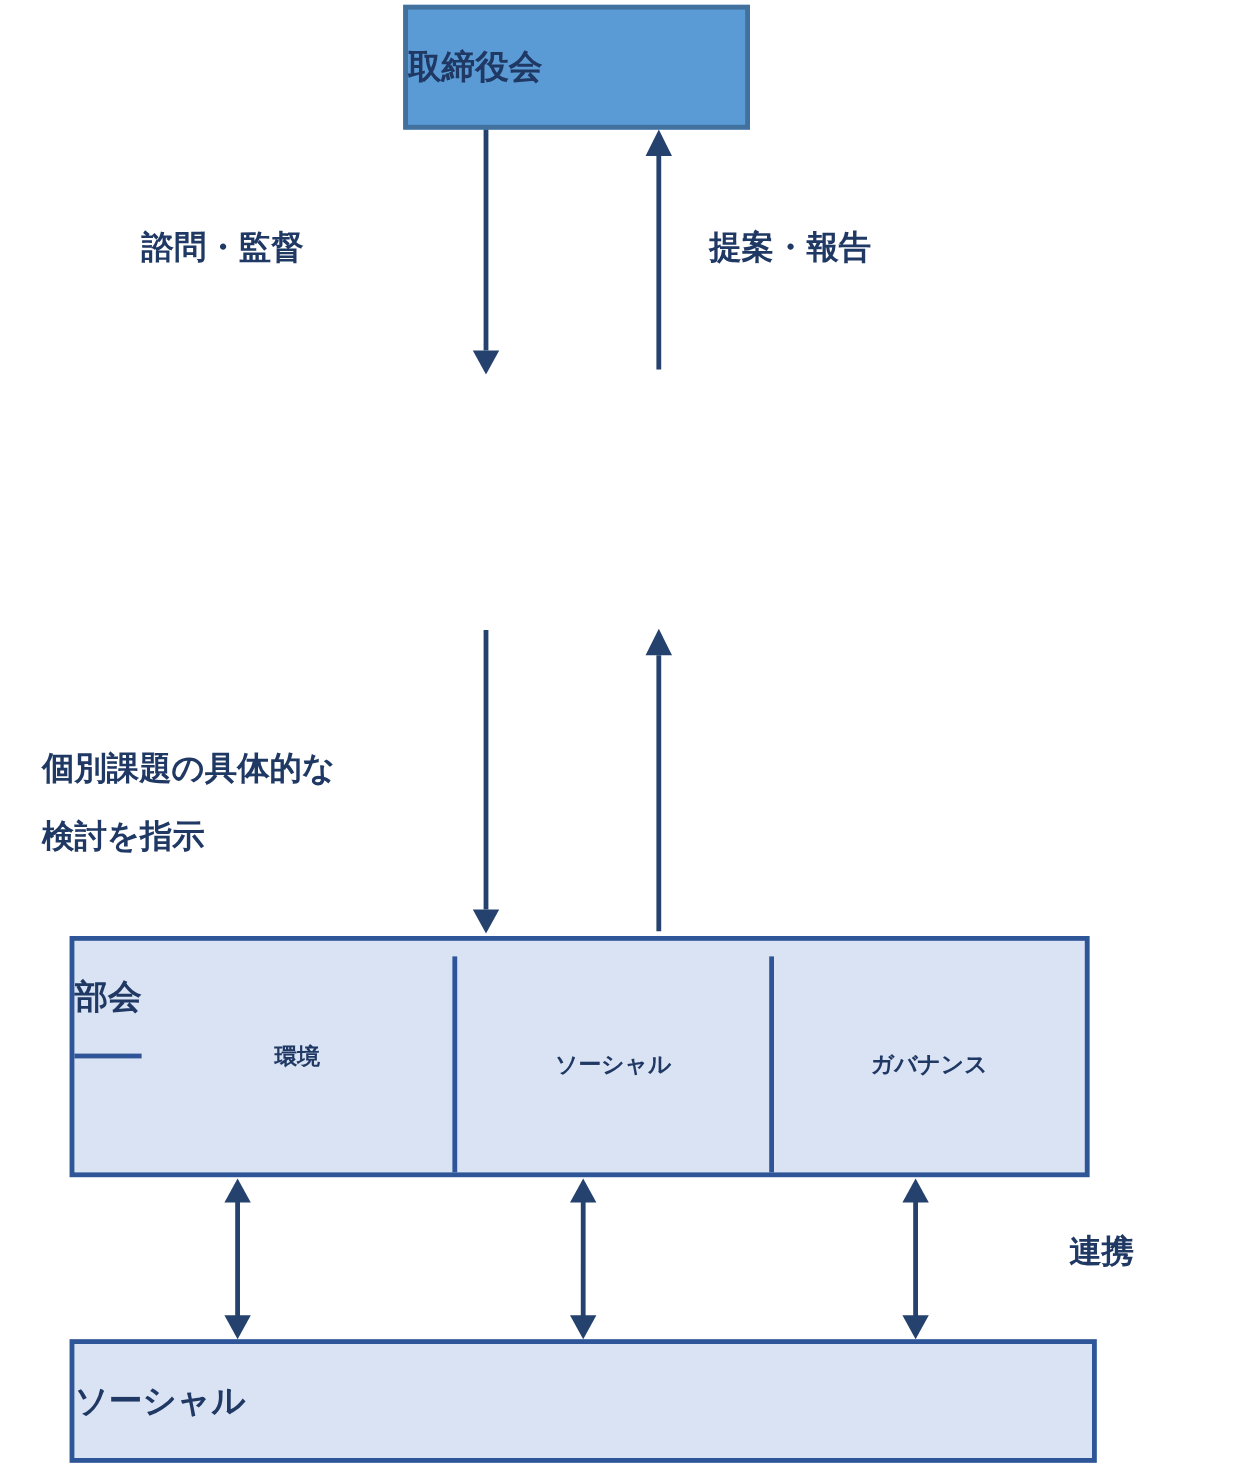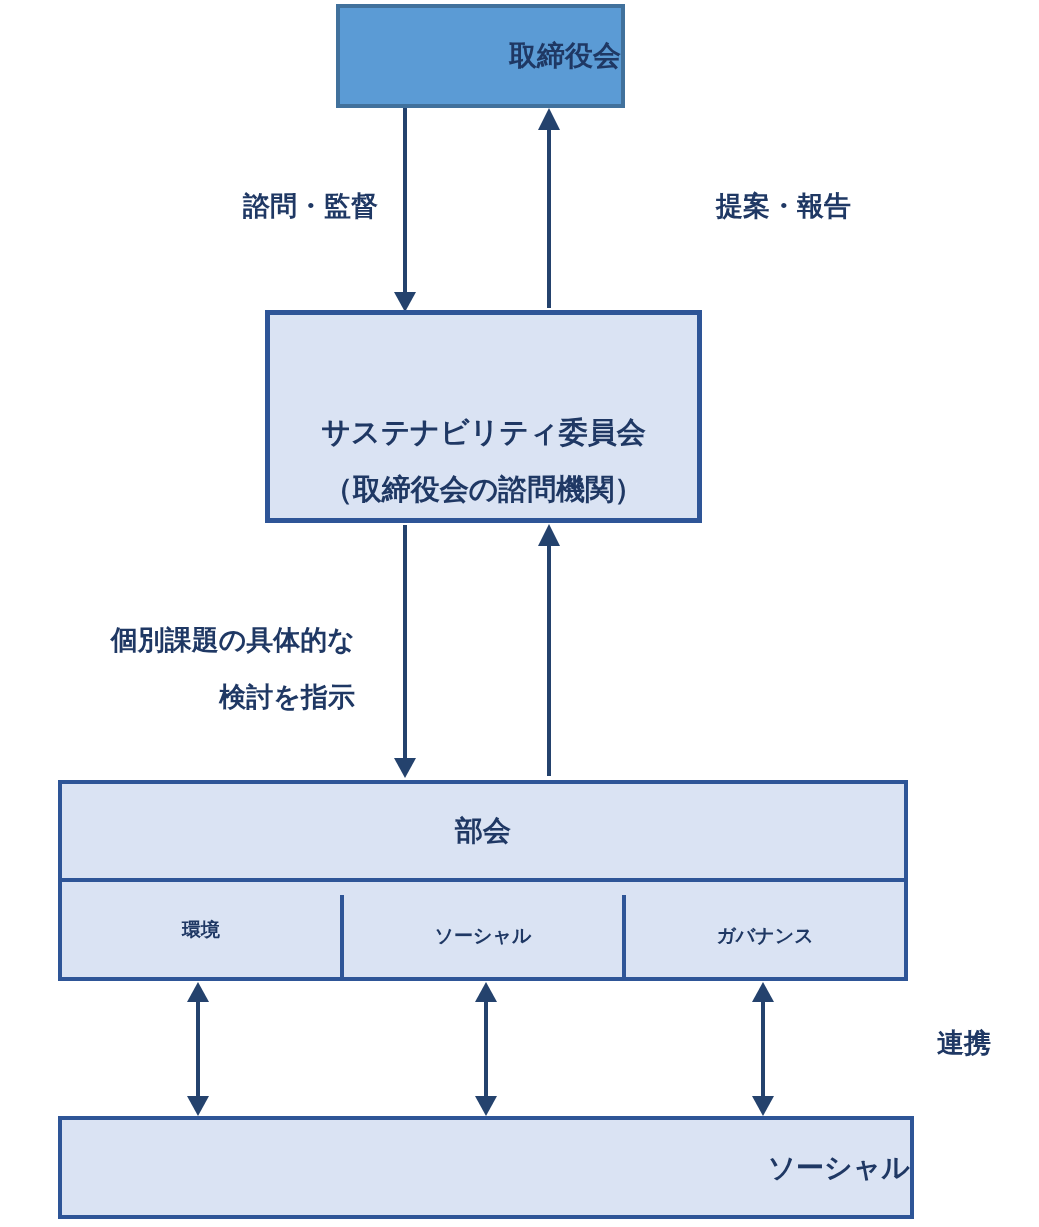--- a/index.html
+++ b/index.html
@@ -8,21 +8,21 @@
     width:1039px;height:1227px;
     background:#ffffff;
     font-family:"Liberation Sans","DejaVu Sans",sans-serif;
     font-weight:bold;
     color:#1F3864;
     overflow:hidden;
   }
   .box{
     position:absolute;
     box-sizing:border-box;
-    display:flex;align-items:center;justify-content:flex-end;
+    display:flex;align-items:center;justify-content:flex-start;
     text-align:center;
   }
   .board{
     left:336px;top:4px;width:289px;height:104px;
     background:#5B9BD5;
     border:4px solid #41719C;
     font-size:28px;
     color:#1F3864;
   }
   .committee{
@@ -30,21 +30,21 @@
     background:#DAE3F3;
     border:5px solid #2E5597;
     flex-direction:column;
     font-size:29px;
     line-height:57px;
   }
   .subcommittees{
     left:58px;top:780px;width:850px;height:201px;
     background:#DAE3F3;
     border:4px solid #2E5597;
-    flex-direction:column;
+    flex-direction:row;
     align-items:stretch;justify-content:flex-start;
   }
   .sub-header{
     height:94px;
     border-bottom:4px solid #2E5597;
     display:flex;align-items:center;justify-content:center;
     font-size:28px;
   }
   .sub-row{flex:1;display:flex;align-items:stretch;}
   .sub-cell{
@@ -54,21 +54,21 @@
   }
   .sub-cell + .sub-cell{border-left:4px solid #2E5597;margin-top:13px;}
   .departments{
     left:58px;top:1116px;width:856px;height:103px;
     background:#DAE3F3;
     border:4px solid #2E5597;
     font-size:28px;
   }
   .edge-label{
     position:absolute;
-    text-align:right;
+    text-align:left;
     font-size:27px;
     line-height:57px;
     color:#1F3864;
   }
   .lbl-advisory{left:118px;top:178px;width:260px;}
   .lbl-proposal{left:591px;top:178px;width:260px;}
   .lbl-instruction{left:35px;top:612px;width:320px;}
   .lbl-progress{left:630px;top:620px;width:330px;}
   .lbl-collaboration{left:891px;top:1015px;width:100px;}
   .arrow-layer{
@@ -121,24 +121,20 @@
         <path d="M763 982 L752 1002 L774 1002 Z" stroke="none"></path>
         <path d="M763 1116 L752 1096 L774 1096 Z" stroke="none"></path>
       </g>
     </g>
   </svg>
 
   <div class="box board">
     <span>取締役会</span>
   </div>
 
-  <div class="box committee">
-    <span>サステナビリティ委員会</span>
-    <span>（取締役会の諮問機関）</span>
-  </div>
 
   <div class="box subcommittees">
     <div class="sub-header">
       <span>部会</span>
     </div>
     <div class="sub-row">
       <div class="sub-cell">
         <span>環境</span>
       </div>
       <div class="sub-cell">

